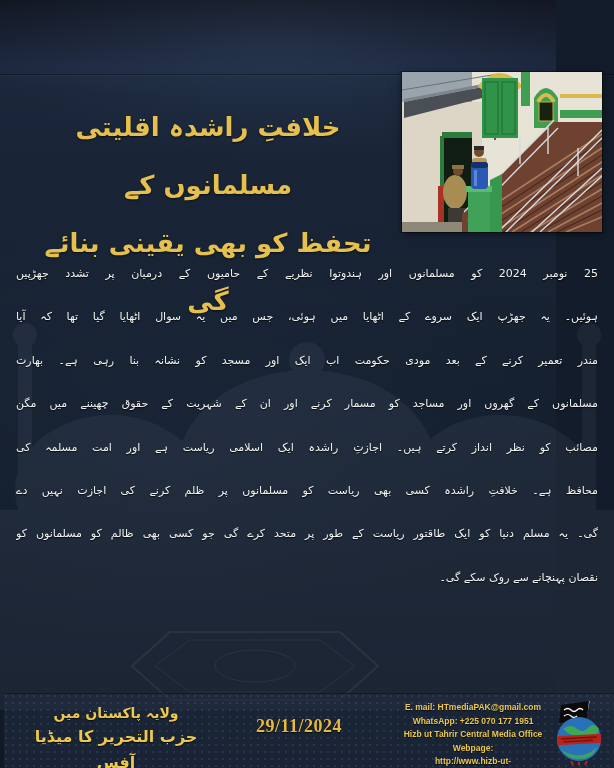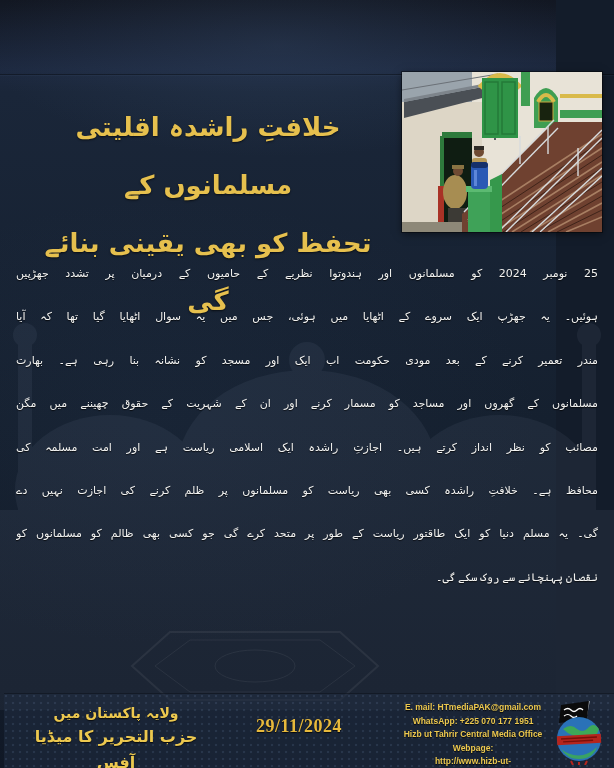--- a/index.html
+++ b/index.html
@@ -38,21 +38,21 @@
   .body-text{
     position:absolute;left:16px;top:252px;width:582px;
     direction:rtl;color:#f3f3f1;
   }
   .body-line{
     height:43.4px;line-height:43.4px;font-size:11px;
     white-space:nowrap;overflow:hidden;
     text-align:justify;text-align-last:justify;
     text-shadow:0 1px 1px rgba(0,0,0,0.7);
   }
-  .body-line.last{text-align:center;text-align-last:right;font-family:Liberation Serif, serif;}
+  .body-line.last{text-align:center;text-align-last:right;}
 
   
   .footer{
     position:absolute;left:4px;top:693px;width:614px;height:75px;
     background-color:rgba(32,45,66,0.55);
     background-image:radial-gradient(circle at 2px 2px, rgba(130,160,200,0.14) 1px, transparent 1.6px);
     background-size:7px 7px;
     border-top:1px solid rgba(0,0,0,0.35);
   }
   .footer-org{

